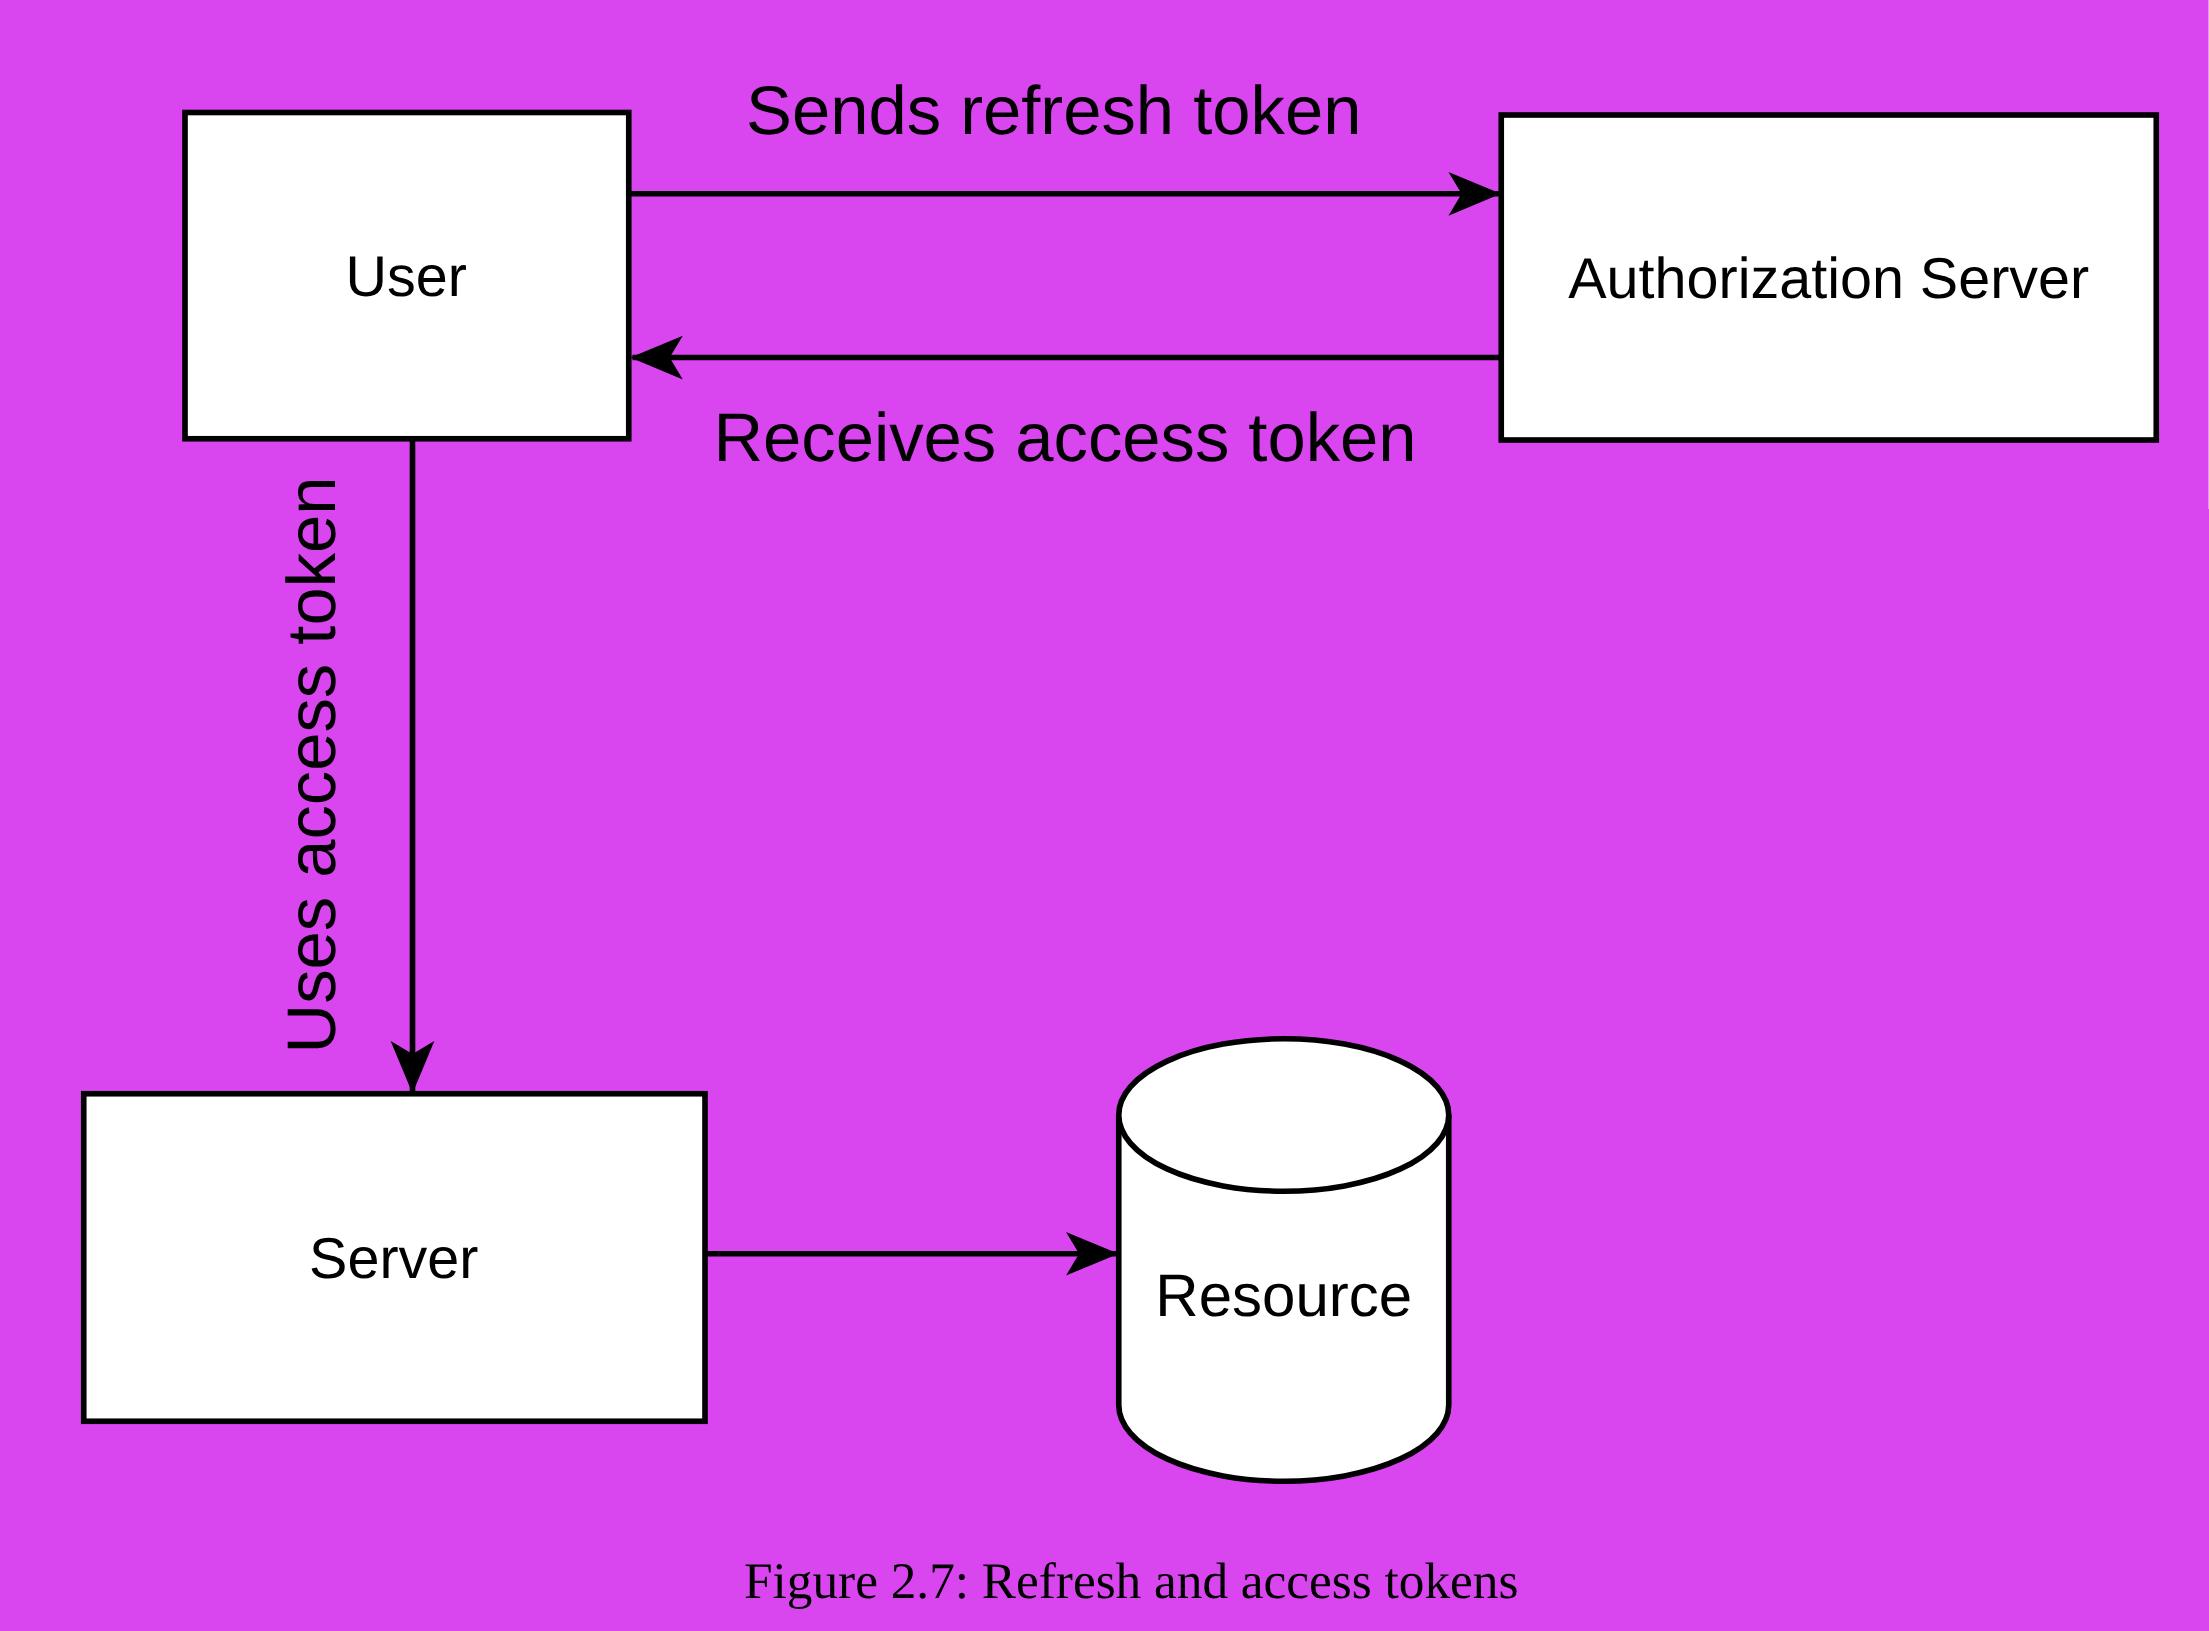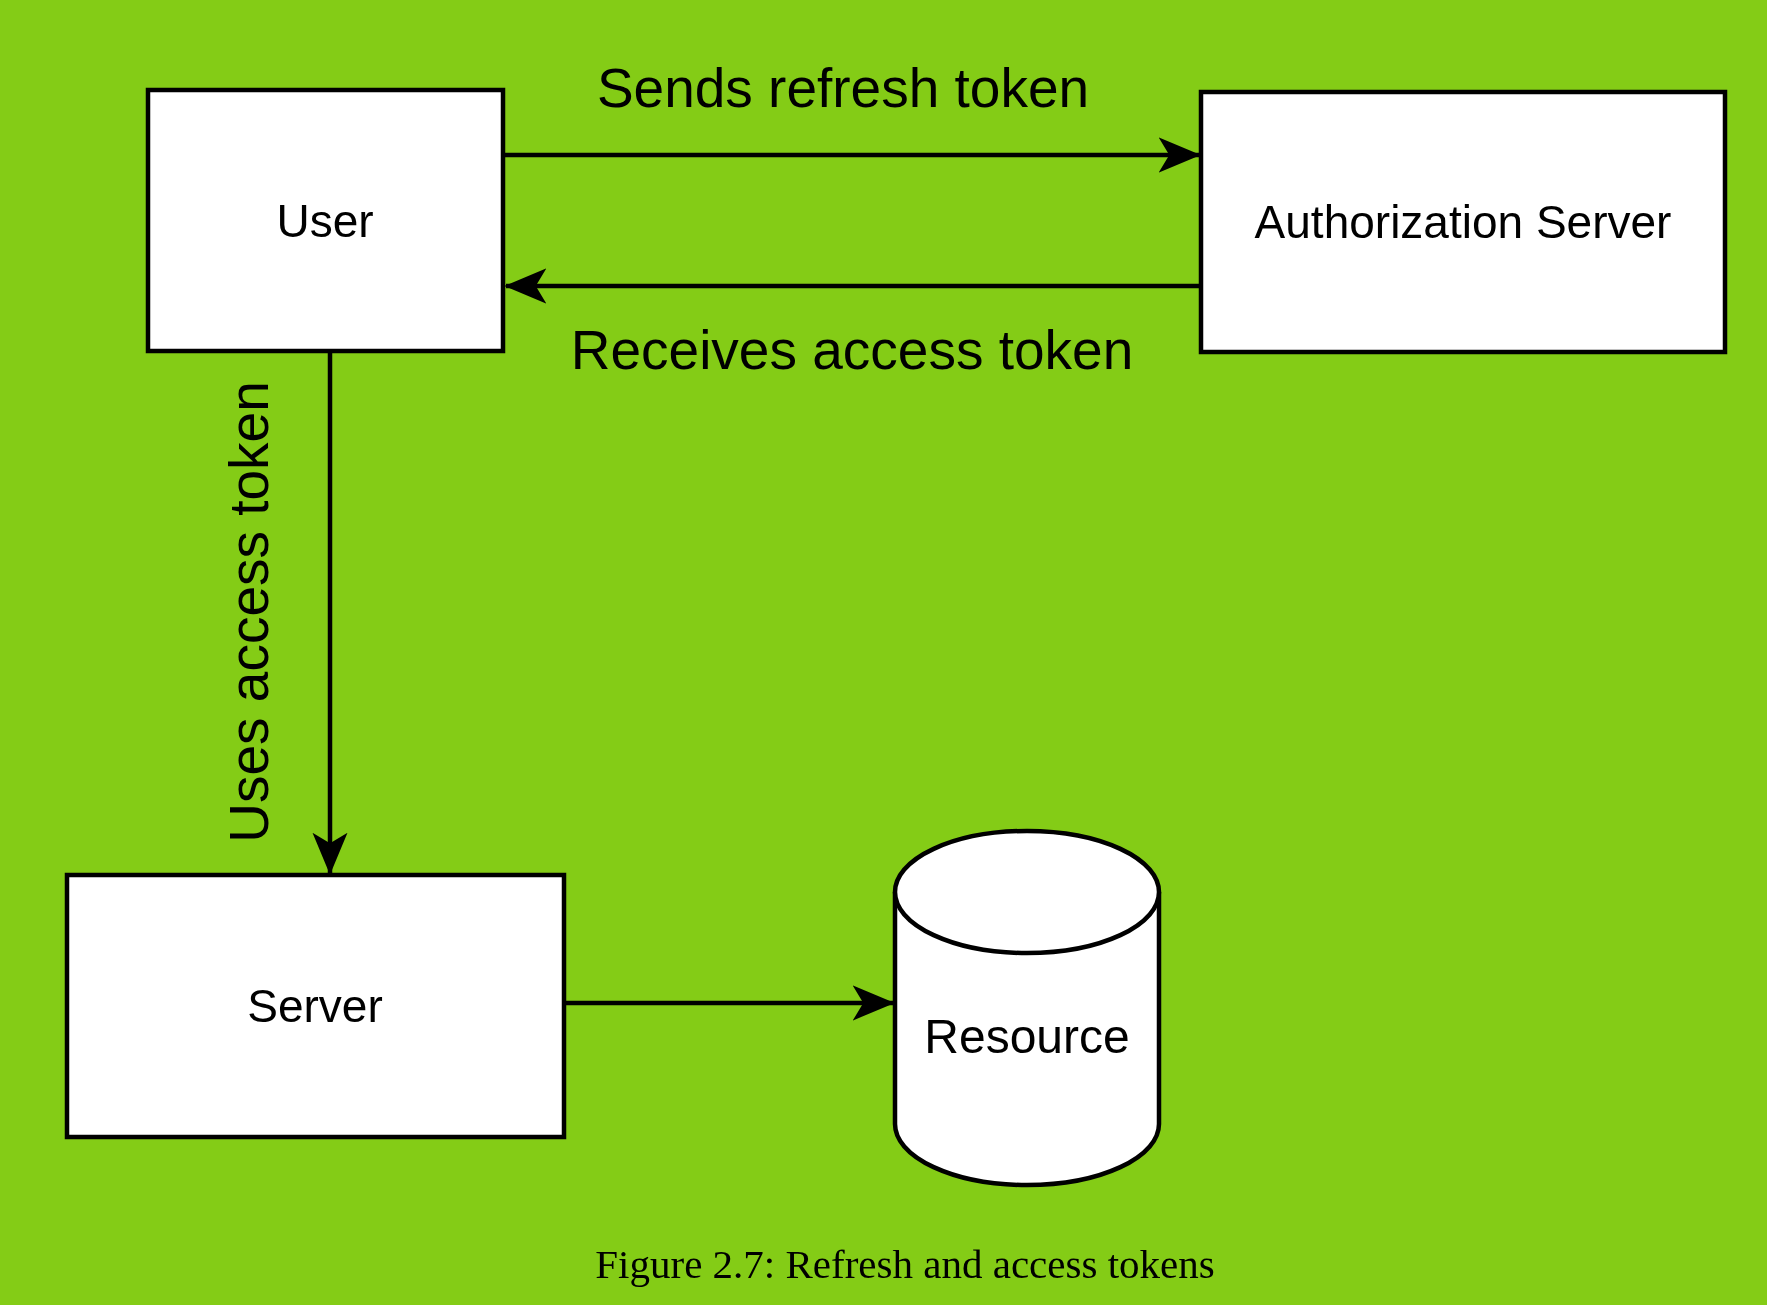--- a/index.html
+++ b/index.html
@@ -4,21 +4,21 @@
 <style>
   html, body {
     margin: 0;
     padding: 0;
     background: #ffffff;
   }
   .page {
     position: relative;
     width: 1767px;
     height: 1305px;
-    background: #84cc16;
+    background: #d946ef;
     overflow: hidden;
   }
   svg.diagram {
     position: absolute;
     left: 0;
     top: 0;
     width: 1767px;
     height: 1305px;
     display: block;
   }

